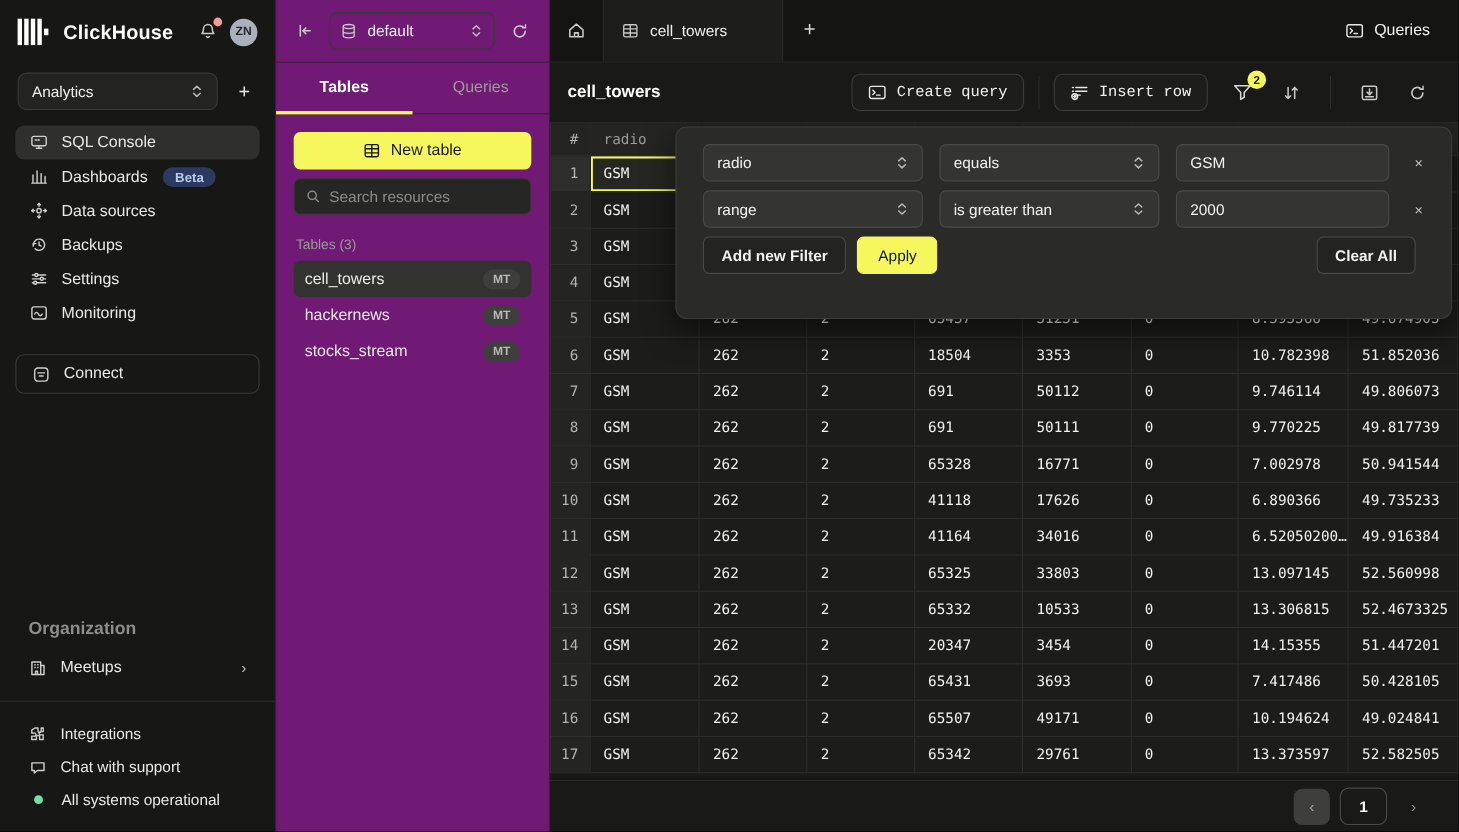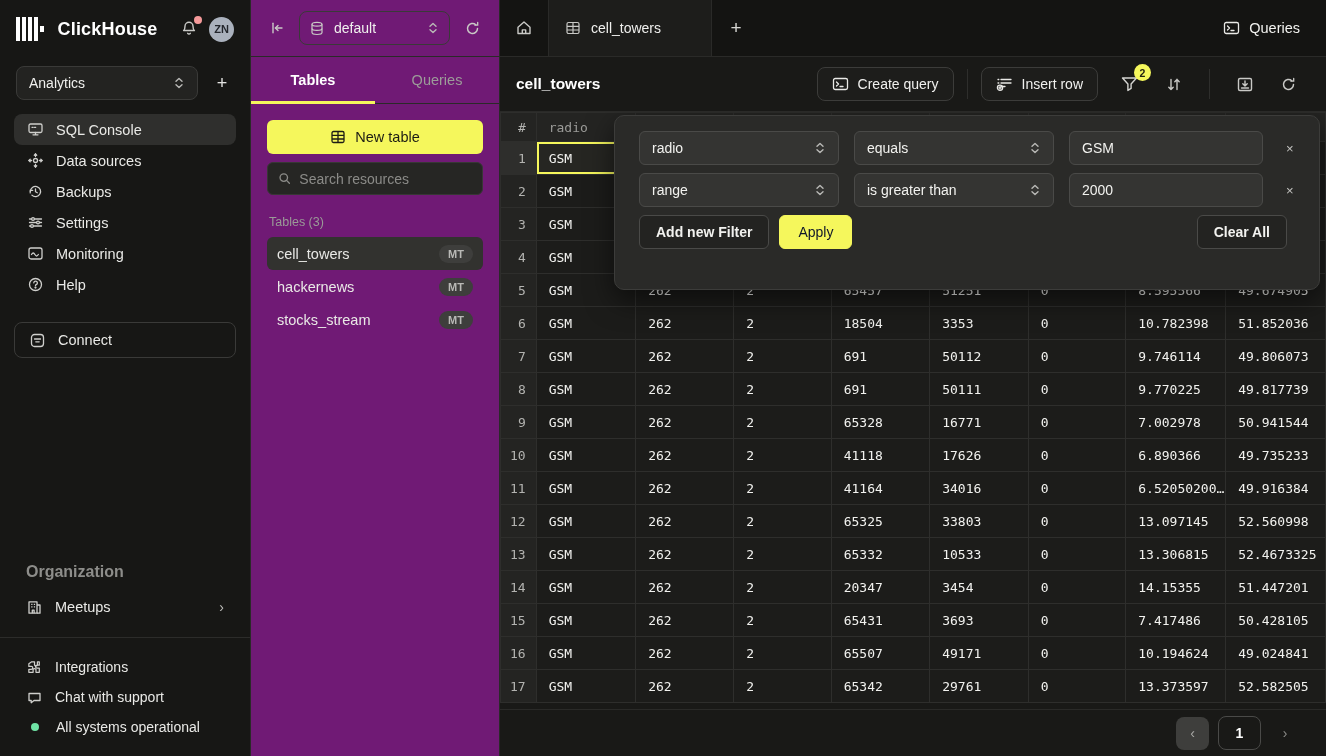--- a/index.html
+++ b/index.html
@@ -72,21 +72,21 @@
   .tabstrip { height:57px; background:#141412; border-bottom:1px solid #2a2a28; display:flex; align-items:stretch; }
   .home-cell { width:49px; border-right:1px solid #2a2a28; display:flex; align-items:center; justify-content:center; color:#c9c9c6; cursor:pointer; }
   .doc-tab { width:163px; background:#1d1d1b; border-right:1px solid #2a2a28; display:flex; align-items:center; gap:10px; padding:0 16px; font-size:14px; color:#f0f0ee; cursor:pointer; }
   .newtab-cell { width:48px; display:flex; align-items:center; justify-content:center; color:#d5d5d2; font-size:19px; cursor:pointer; }
   .strip-spacer { flex:1; }
   .queries-link { display:flex; align-items:center; gap:9px; padding:0 26px; font-size:14.5px; color:#f2f2ef; cursor:pointer; }
 
   .toolbar { height:55px; border-bottom:1px solid #2a2a28; display:flex; align-items:center; padding:0 16px; background:#191917; }
   .page-title { font-size:15.5px; font-weight:700; color:#fff; }
   .toolbar .spacer { flex:1; }
-  .tb-btn { height:34px; background:#1d1d1b; border:1px solid #3c3c3a; border-radius:8px; color:#f0f0ee; font-size:14px; font-family:Liberation Sans, sans-serif; display:flex; align-items:center; gap:9px; padding:0 14px; cursor:pointer; }
+  .tb-btn { height:34px; background:#1d1d1b; border:1px solid #3c3c3a; border-radius:8px; color:#f0f0ee; font-size:14px; font-family:Liberation Mono, monospace; display:flex; align-items:center; gap:9px; padding:0 14px; cursor:pointer; }
   .tb-divider { width:1px; height:30px; background:#2e2e2c; margin:0 13px; }
   .tb-icon { position:relative; background:none; border:none; color:#c9c9c6; cursor:pointer; padding:6px; margin:0 7px; display:flex; }
   .filter-badge { position:absolute; top:-5px; right:-6px; width:17px; height:17px; border-radius:50%; background:var(--yellow); color:#232310; font-size:10.5px; font-weight:700; display:flex; align-items:center; justify-content:center; }
 
   
   .table-area { position:relative; flex:1; overflow:hidden; background:#191917; }
   table.grid { border-collapse:collapse; table-layout:fixed; font-family:"DejaVu Sans Mono", monospace; font-size:13px; color:#f2f2ef; }
   .grid col.c-num { width:36px; } .grid col.c-radio { width:101px; } .grid col.c-w { width:100px; }
   .grid th, .grid td { border:1px solid #2e2e2c; padding:0 0 0 12px; height:33px; font-weight:400; text-align:left; white-space:nowrap; overflow:hidden; background:#1c1c1a; }
   .grid th { height:29px; color:#9b9b98; background:#242422; }
@@ -159,20 +159,30 @@
               <rect x="2" y="3" width="13" height="8.5" rx="1.5"></rect>
               <path d="M8.5 11.5v2.3M6 13.8h5"></path>
               <path d="M5 6.3h1.2M7.5 6.3h1.2"></path>
             </svg>
           </span>
           <span>SQL Console</span>
         </div>
         <div class="nav-item">
           <span class="ic">
             <svg width="17" height="17" viewBox="0 0 17 17" fill="none" stroke="#cfcfcc" stroke-width="1.3" stroke-linecap="round">
+              <path d="M3 14V7M6.7 14V3.5M10.4 14V6M14 14V8.5"></path>
+              <path d="M2 14.5h13"></path>
+            </svg>
+          </span>
+          <span>Dashboards</span>
+          <span class="badge-beta">Beta</span>
+        </div>
+        <div class="nav-item">
+          <span class="ic">
+            <svg width="17" height="17" viewBox="0 0 17 17" fill="none" stroke="#cfcfcc" stroke-width="1.3" stroke-linecap="round">
               <circle cx="8.5" cy="8.5" r="2"></circle>
               <path d="M8.5 2v2.6M8.5 12.4V15M2 8.5h2.6M12.4 8.5H15"></path>
               <path d="m7.3 3.2 1.2-1.2 1.2 1.2M7.3 13.8l1.2 1.2 1.2-1.2M3.2 7.3 2 8.5l1.2 1.2M13.8 7.3 15 8.5l-1.2 1.2"></path>
             </svg>
           </span>
           <span>Data sources</span>
         </div>
         <div class="nav-item">
           <span class="ic">
             <svg width="17" height="17" viewBox="0 0 17 17" fill="none" stroke="#cfcfcc" stroke-width="1.3" stroke-linecap="round">
@@ -195,30 +205,20 @@
           <span>Settings</span>
         </div>
         <div class="nav-item">
           <span class="ic">
             <svg width="17" height="17" viewBox="0 0 17 17" fill="none" stroke="#cfcfcc" stroke-width="1.3" stroke-linecap="round" stroke-linejoin="round">
               <rect x="2" y="3" width="13" height="11" rx="2"></rect>
               <path d="M4.5 9.5q1.7-3 3.4 0t3.4 0"></path>
             </svg>
           </span>
           <span>Monitoring</span>
-        </div>
-        <div class="nav-item">
-          <span class="ic">
-            <svg width="17" height="17" viewBox="0 0 17 17" fill="none" stroke="#cfcfcc" stroke-width="1.3" stroke-linecap="round">
-              <circle cx="8.5" cy="8.5" r="6"></circle>
-              <path d="M6.8 6.8a1.8 1.8 0 1 1 2.4 1.9c-.5.2-.7.5-.7 1"></path>
-              <circle cx="8.5" cy="11.6" r="0.5" fill="#cfcfcc"></circle>
-            </svg>
-          </span>
-          <span>Help</span>
         </div>
       </nav>
 
     <div class="connect-btn">
       <span class="ic">
         <svg width="17" height="17" viewBox="0 0 17 17" fill="none" stroke="#cfcfcc" stroke-width="1.3" stroke-linecap="round">
             <rect x="2.5" y="2.5" width="12" height="12" rx="3"></rect>
             <path d="M5.5 7h6M6.8 9.8h3.4"></path>
           </svg>
       </span>

